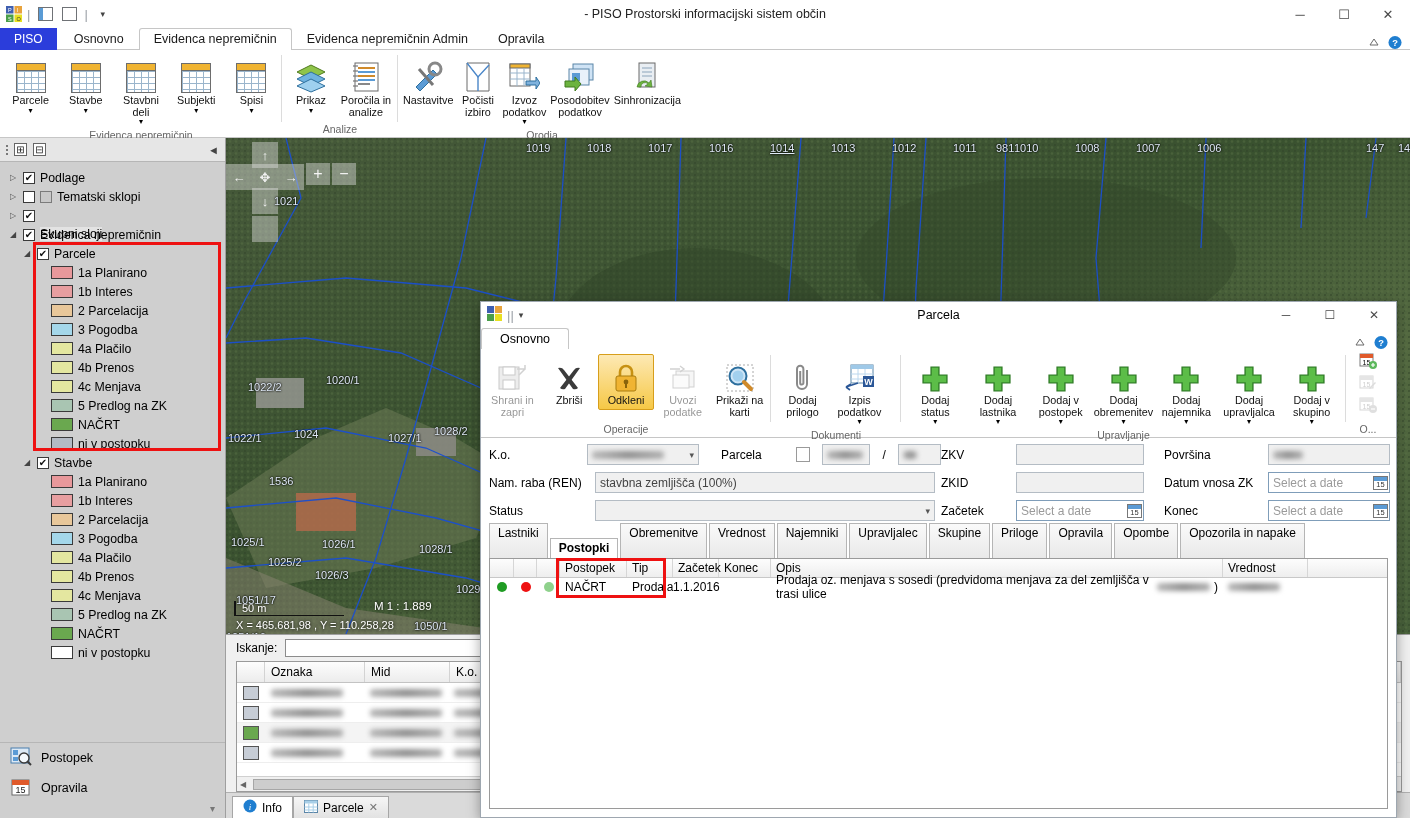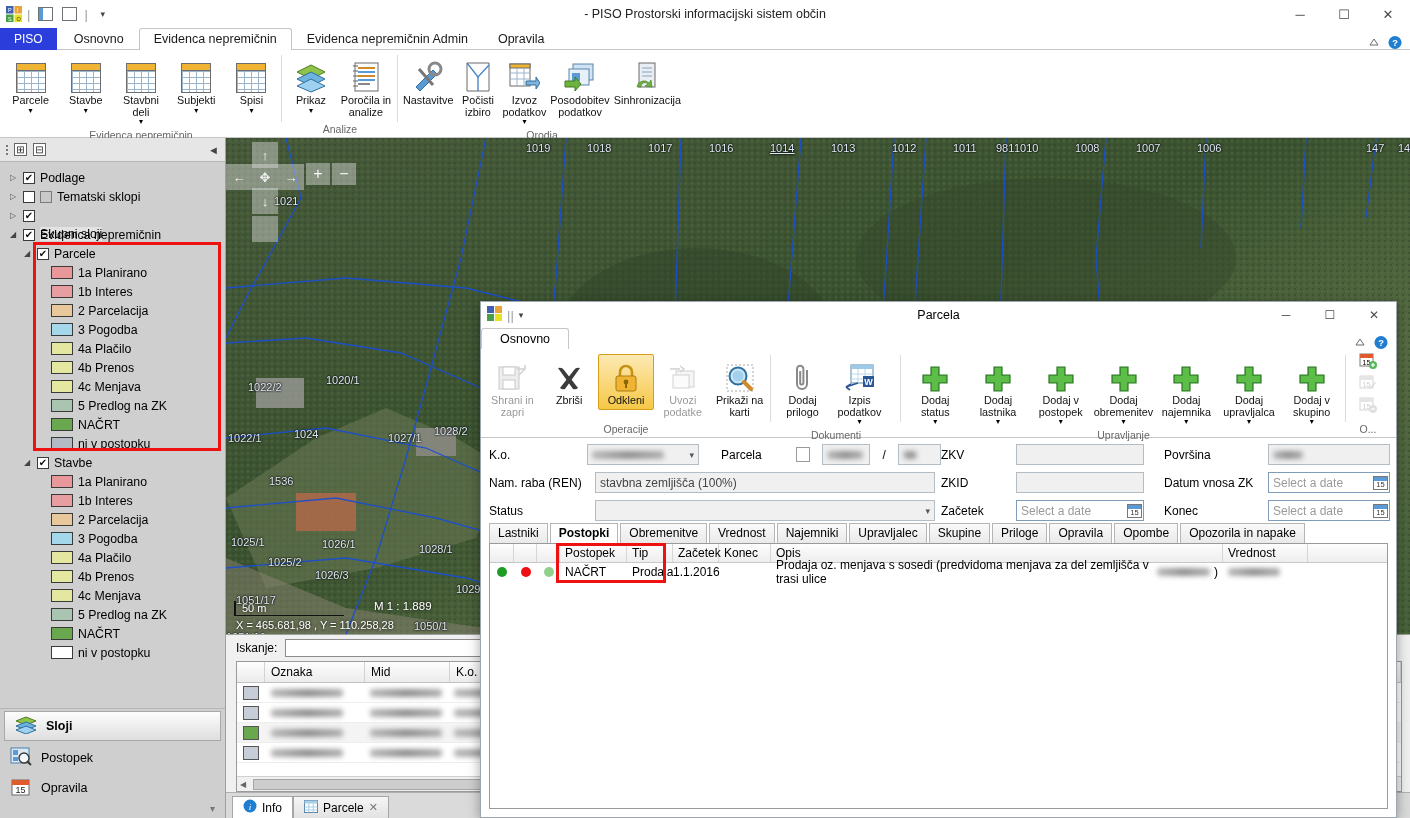--- a/index.html
+++ b/index.html
@@ -159,21 +159,21 @@
   .flabel { font-size:12px; }
   .finput { height:21px; border:1px solid #b4bcc4; background:#f0f0f0; font-size:12px; display:flex; align-items:center; padding:0 4px; color:#444;}
   .finput.white { background:#fff; border-color:#7f9db9; }
   .finput.ph { color:#9a9a9a; }
   .chev { margin-left:auto; color:#555; font-size:9px; padding-left:6px;}
   .cal-ico{ width:15px;height:14px;border:1px solid #777; background:#fff; position:relative; font-size:7.5px; display:flex;align-items:flex-end;justify-content:center;color:#333;}
   .cal-ico:before{content:"";position:absolute;top:0;left:0;right:0;height:4px;background:#5b9bd5;}
 
   .dt-tabs { display:flex; padding:2px 6px 0 8px; gap:2px; }
   .dtt { padding:2px 8px 3px; font-size:12px; border:1px solid #b5b5b5; border-bottom:none; background:linear-gradient(#fafafa,#e9e9e9); }
-  .dtt.active { background:#fff; font-weight:bold; }
+  .dtt.active { background:#fff; font-weight:bold;margin-top:15px; }
   .dtable { margin:0 8px 8px 8px; border:1px solid #9a9a9a; background:#fff; flex:1; display:flex; flex-direction:column; min-height:0;}
   .dt-head { display:flex; height:19px; background:linear-gradient(#fdfdfd,#eeeeee); border-bottom:1px solid #c8c8c8; font-size:12px;}
   .dt-head div{ border-right:1px solid #d6d6d6; padding:1px 5px; display:flex;align-items:center;}
   .dt-row { display:flex; height:18px; font-size:12px; align-items:center; }
   .dt-row div{ padding:0 5px; display:flex;align-items:center;height:18px; }
   .dot { width:10px;height:10px;border-radius:50%; }
 </style>
 </head>
 <body>
 
@@ -537,30 +537,20 @@
             <span class="swatch grid" style="background: rgb(106, 168, 79);"></span>
             <span class="tlabel">NAČRT</span>
           </div>
           <div class="tnode" style="padding-left: 36px;">
             <span class="arrow"></span>
             <span class="swatch grid" style="background: rgb(255, 255, 255);"></span>
             <span class="tlabel">ni v postopku</span>
           </div>
         </div>
       <div class="lp-bottom">
-        <div class="lp-item active">
-          <span>
-            <svg width="22" height="18" viewBox="0 0 22 18">
-              <polygon points="11,1 21,5 11,9 1,5" fill="#8fc44a" stroke="#4f7a1f"></polygon>
-              <polygon points="11,6 21,10 11,14 1,10" fill="#6fb3e0" stroke="#2d6f9e"></polygon>
-              <polygon points="11,10 21,14 11,18 1,14" fill="#9ed0ef" stroke="#2d6f9e"></polygon>
-            </svg>
-          </span>
-          <span style="font-weight:bold;">Sloji</span>
-        </div>
         <div class="lp-item">
           <span>
             <svg width="22" height="19" viewBox="0 0 22 19">
               <rect x="1" y="1" width="18" height="15" fill="#dce9f5" stroke="#4a7fae"></rect>
               <rect x="3" y="3" width="5" height="5" fill="#5b9bd5"></rect>
               <rect x="3" y="10" width="5" height="4" fill="#5b9bd5"></rect>
               <circle cx="14" cy="11" r="5" fill="#f3f8fc" stroke="#3a3a3a" stroke-width="1.4"></circle>
               <line x1="17.5" y1="14.5" x2="21" y2="18" stroke="#3a3a3a" stroke-width="2"></line>
             </svg>
           </span>

